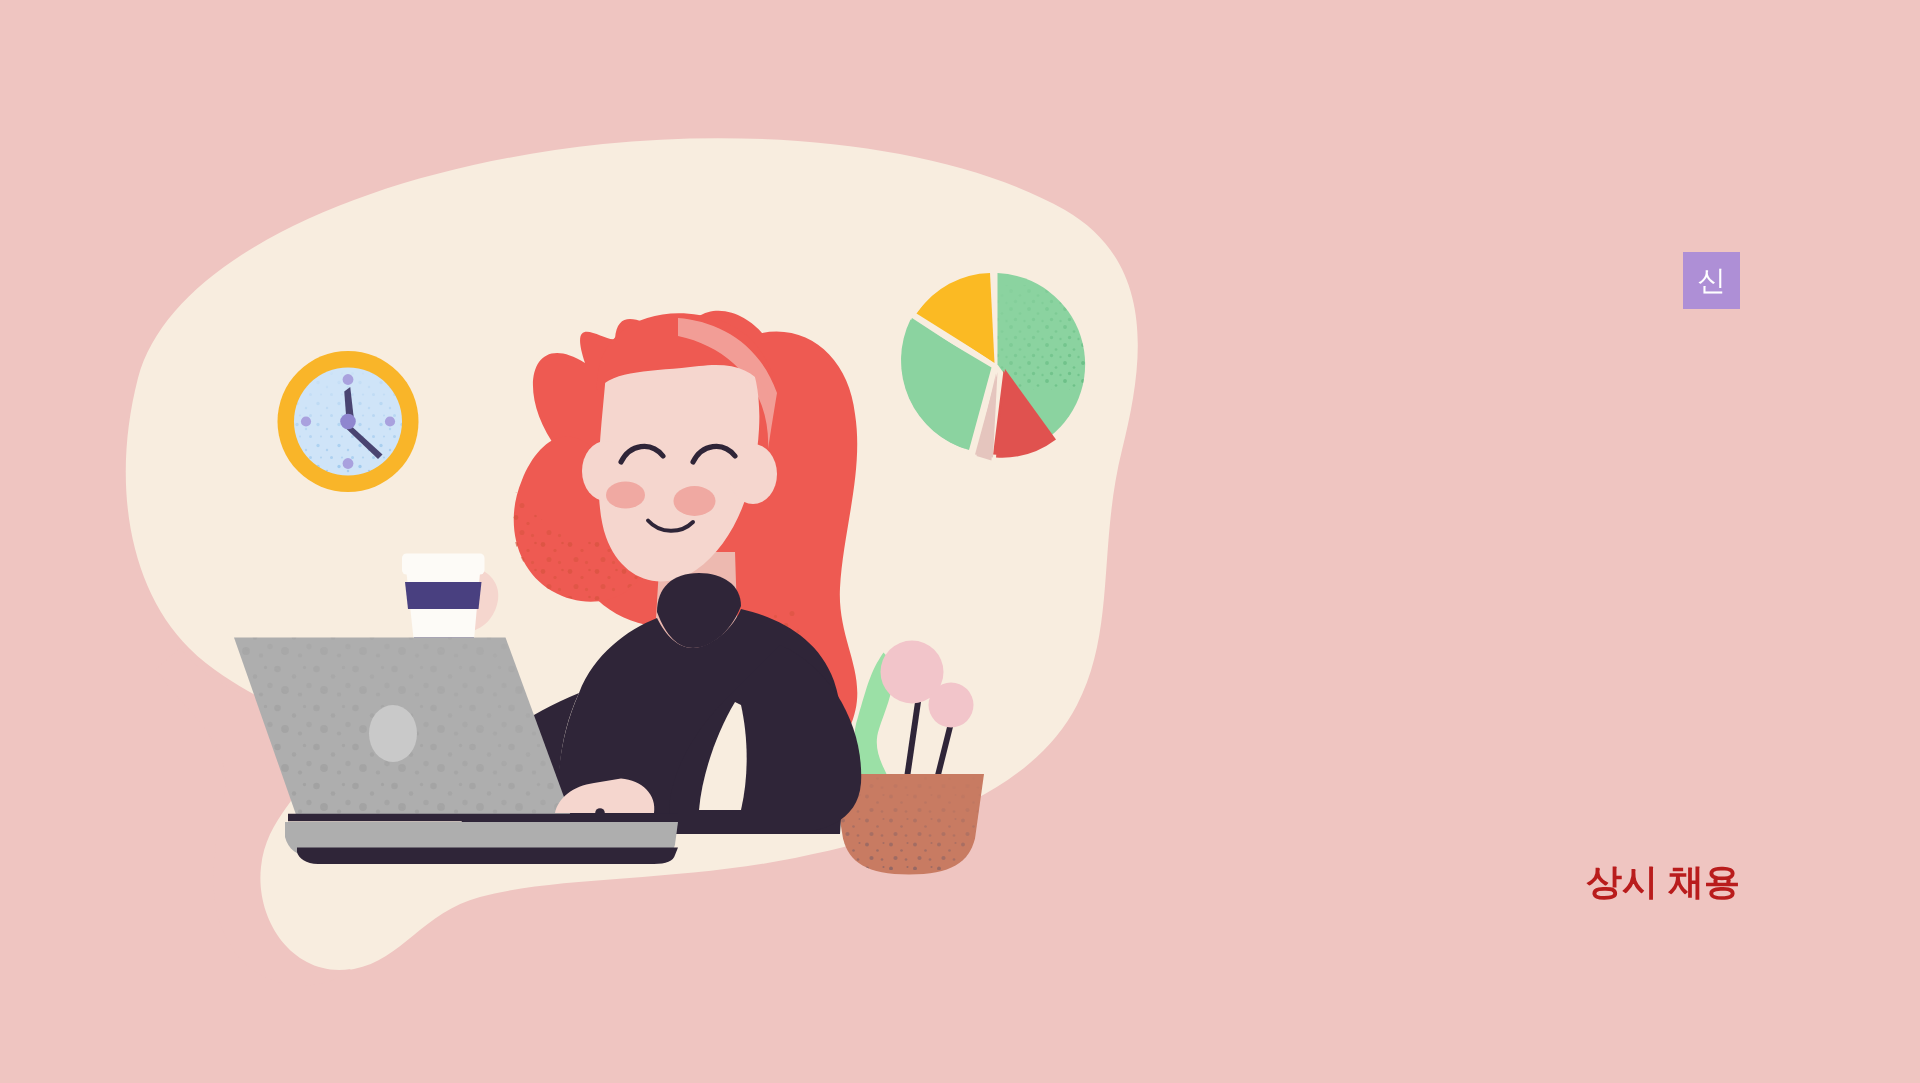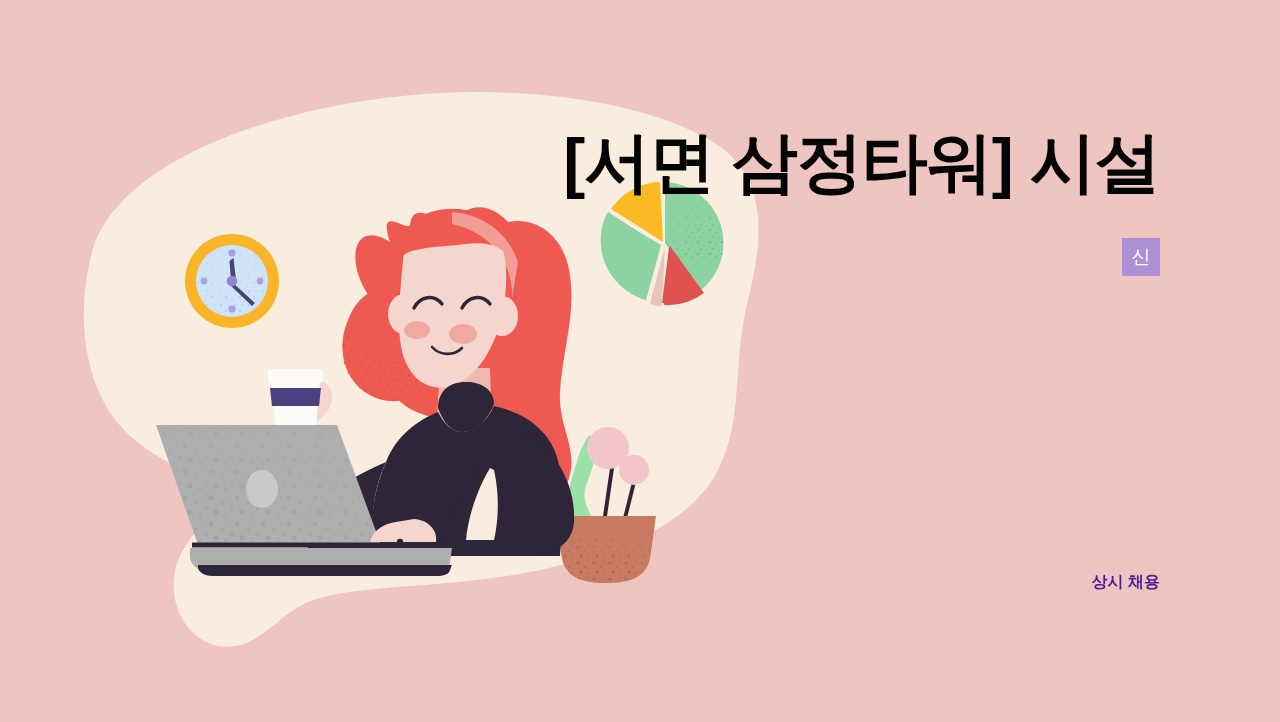--- a/index.html
+++ b/index.html
@@ -71,23 +71,23 @@
     font-size: 30px;
     font-weight: 700;
     color: #121212;
     line-height: 1;
     white-space: nowrap;
   }
   #recruit-status {
     position: absolute;
     right: 120px;
     top: 572px;
-    font-size: 16px;
+    font-size: 24px;
     font-weight: 700;
-    color: #4c1d95;
+    color: #b91c1c;
     letter-spacing: 0px;
     z-index: 40;
     white-space: nowrap;
   }
 </style>
 </head>
 <body>
 
 <div id="banner">
 
@@ -333,21 +333,20 @@
 
         <path d="M396,522 C382,524 372,532 370,542 L436,542
                  C438,530 428,520 414,519 Z" fill="#f5d6ce"></path>
         <circle cx="400" cy="542" r="3.2" fill="#2f2538"></circle>
       </g>
 
     </g>
   </svg>
 
   <div id="text-block">
-    <h1 id="job-title">[서면 삼정타워] 시설</h1>
 
     <div id="company-row">
       <div id="company-logo-badge">신</div>
     </div>
   </div>
 
   <div id="recruit-status">상시 채용</div>
 
 </div>
 

